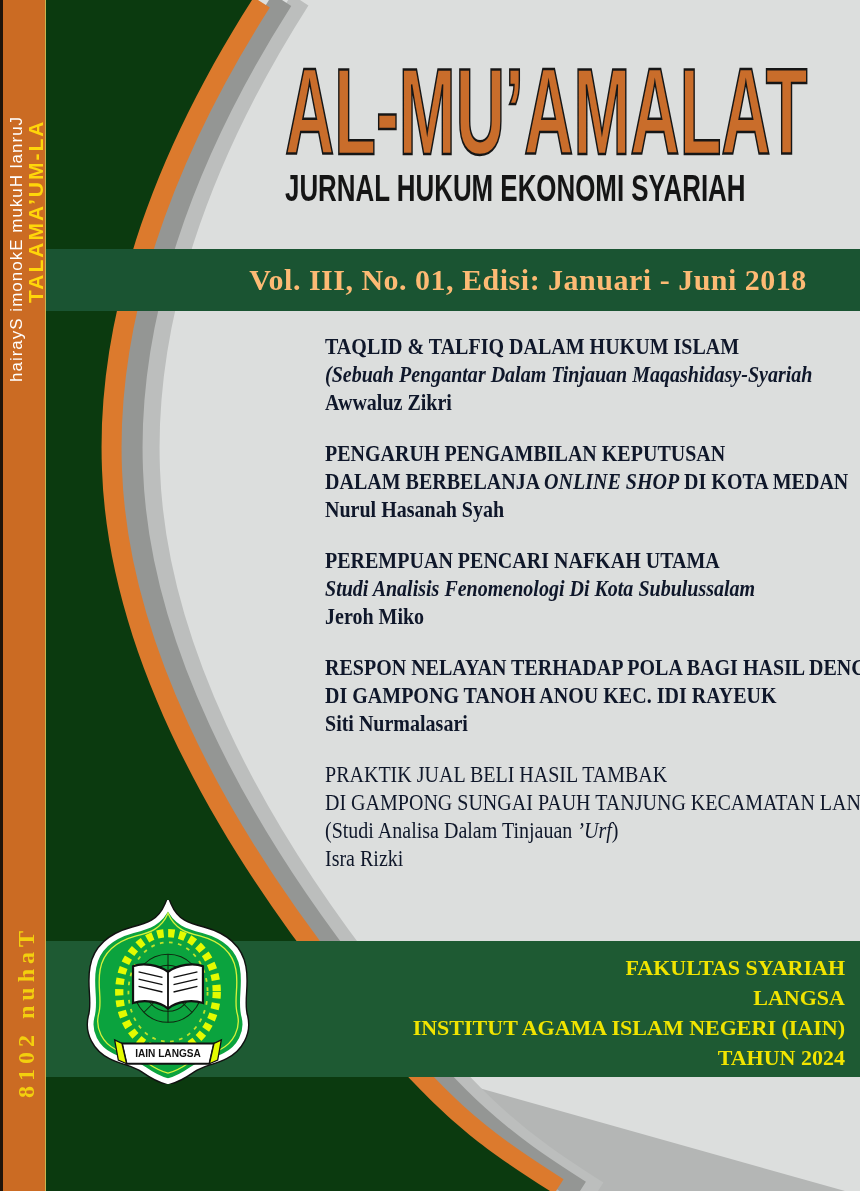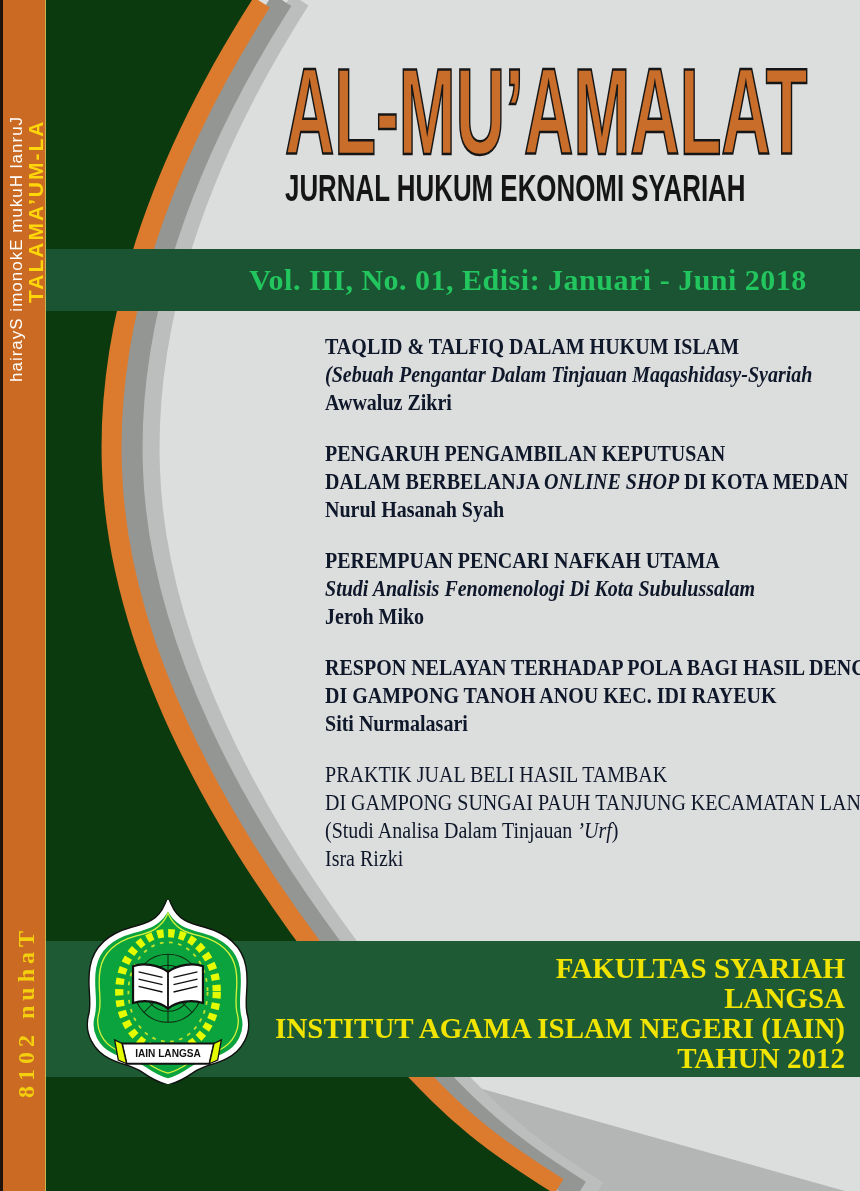--- a/index.html
+++ b/index.html
@@ -24,35 +24,35 @@
   .masthead{position:absolute;left:285px;top:62px;z-index:3;}
   .mast-title{font-family:"Liberation Sans",sans-serif;font-weight:bold;font-size:122px;
               line-height:0.82;color:#c96d2b;-webkit-text-stroke:2.5px #161616;
               transform:scaleX(0.56);transform-origin:left top;white-space:nowrap;}
   .mast-sub{margin-top:6px;font-family:"Liberation Sans",sans-serif;font-weight:bold;font-size:37px;
             color:#151515;transform:scaleX(0.70);transform-origin:left top;white-space:nowrap;}
 
   
   .edition{position:absolute;left:46px;right:0;top:249px;height:62px;background:#1a5432;z-index:2;
            display:flex;align-items:center;justify-content:center;padding-left:150px;box-sizing:border-box;}
-  .edition span{font-weight:bold;font-size:30px;color:#22c55e;letter-spacing:0.5px;white-space:nowrap;}
+  .edition span{font-weight:bold;font-size:30px;color:#fdba74;letter-spacing:0.5px;white-space:nowrap;}
 
   
   .articles{position:absolute;left:285px;top:333px;width:575px;z-index:3;color:#0f172a;margin-left:40px;}
   .article{margin-bottom:23px;transform:scaleX(0.87);transform-origin:left top;}
   .article .line{font-size:23px;line-height:28px;white-space:nowrap;}
   .article .line.b{font-weight:bold;}
   .article .line.n{font-weight:normal;}
   .article .line .i{font-style:italic;}
   .article .line.i{font-style:italic;}
 
   
   .band{position:absolute;left:46px;right:0;top:941px;height:136px;background:#1e5a33;z-index:1;}
   .footer-text{position:absolute;right:15px;top:953px;width:620px;text-align:right;z-index:3;
-               color:#f1e400;font-weight:bold;font-size:29px;line-height:30px;white-space:nowrap;}
+               color:#f1e400;font-weight:bold;font-size:22px;line-height:30px;white-space:nowrap;}
 
   
   .logo{position:absolute;left:76px;top:900px;width:184px;height:184px;z-index:4;}
 </style>
 </head>
 <body>
 
 <div class="page">
 
   <svg id="swoosh" viewBox="0 0 860 1191" aria-hidden="true">
@@ -107,21 +107,21 @@
         <div class="line n"><span>DI GAMPONG SUNGAI PAUH TANJUNG KECAMATAN LANGSA BARAT</span></div>
         <div class="line n"><span>(Studi Analisa Dalam Tinjauan </span><span class="i">’Urf</span><span>)</span></div>
         <div class="line n"><span>Isra Rizki</span></div>
       </div>
     </div>
 
   <div class="footer-text">
     <div>FAKULTAS SYARIAH</div>
     <div>LANGSA</div>
     <div>INSTITUT AGAMA ISLAM NEGERI (IAIN)</div>
-    <div>TAHUN 2012</div>
+    <div>TAHUN 2024</div>
   </div>
 
   <svg class="logo" viewBox="0 0 200 200">
     <g>
       <path d="M100,6 C92,25 78,29 62,33 C40,39 23,51 19,73 C15,93 22,111 17,127 C13,144 22,161 38,169 C52,176 62,176 74,184 C84,191 92,195 100,197 C108,195 116,191 126,184 C138,176 148,176 162,169 C178,161 187,144 183,127 C178,111 185,93 181,73 C177,51 160,39 138,33 C122,29 108,25 100,6 Z" fill="#0ba33e" stroke="#111" stroke-width="9"></path>
       <path d="M100,6 C92,25 78,29 62,33 C40,39 23,51 19,73 C15,93 22,111 17,127 C13,144 22,161 38,169 C52,176 62,176 74,184 C84,191 92,195 100,197 C108,195 116,191 126,184 C138,176 148,176 162,169 C178,161 187,144 183,127 C178,111 185,93 181,73 C177,51 160,39 138,33 C122,29 108,25 100,6 Z" fill="#0ba33e" stroke="#fff" stroke-width="6"></path>
       <path d="M100,6 C92,25 78,29 62,33 C40,39 23,51 19,73 C15,93 22,111 17,127 C13,144 22,161 38,169 C52,176 62,176 74,184 C84,191 92,195 100,197 C108,195 116,191 126,184 C138,176 148,176 162,169 C178,161 187,144 183,127 C178,111 185,93 181,73 C177,51 160,39 138,33 C122,29 108,25 100,6 Z" fill="none" stroke="#d6f23c" stroke-width="1.6" transform="translate(9,9) scale(0.91)"></path>
     </g>
     <g fill="none">
       <ellipse cx="100" cy="100" rx="53" ry="64" stroke="#e4fb00" stroke-width="9" stroke-dasharray="7 5"></ellipse>

